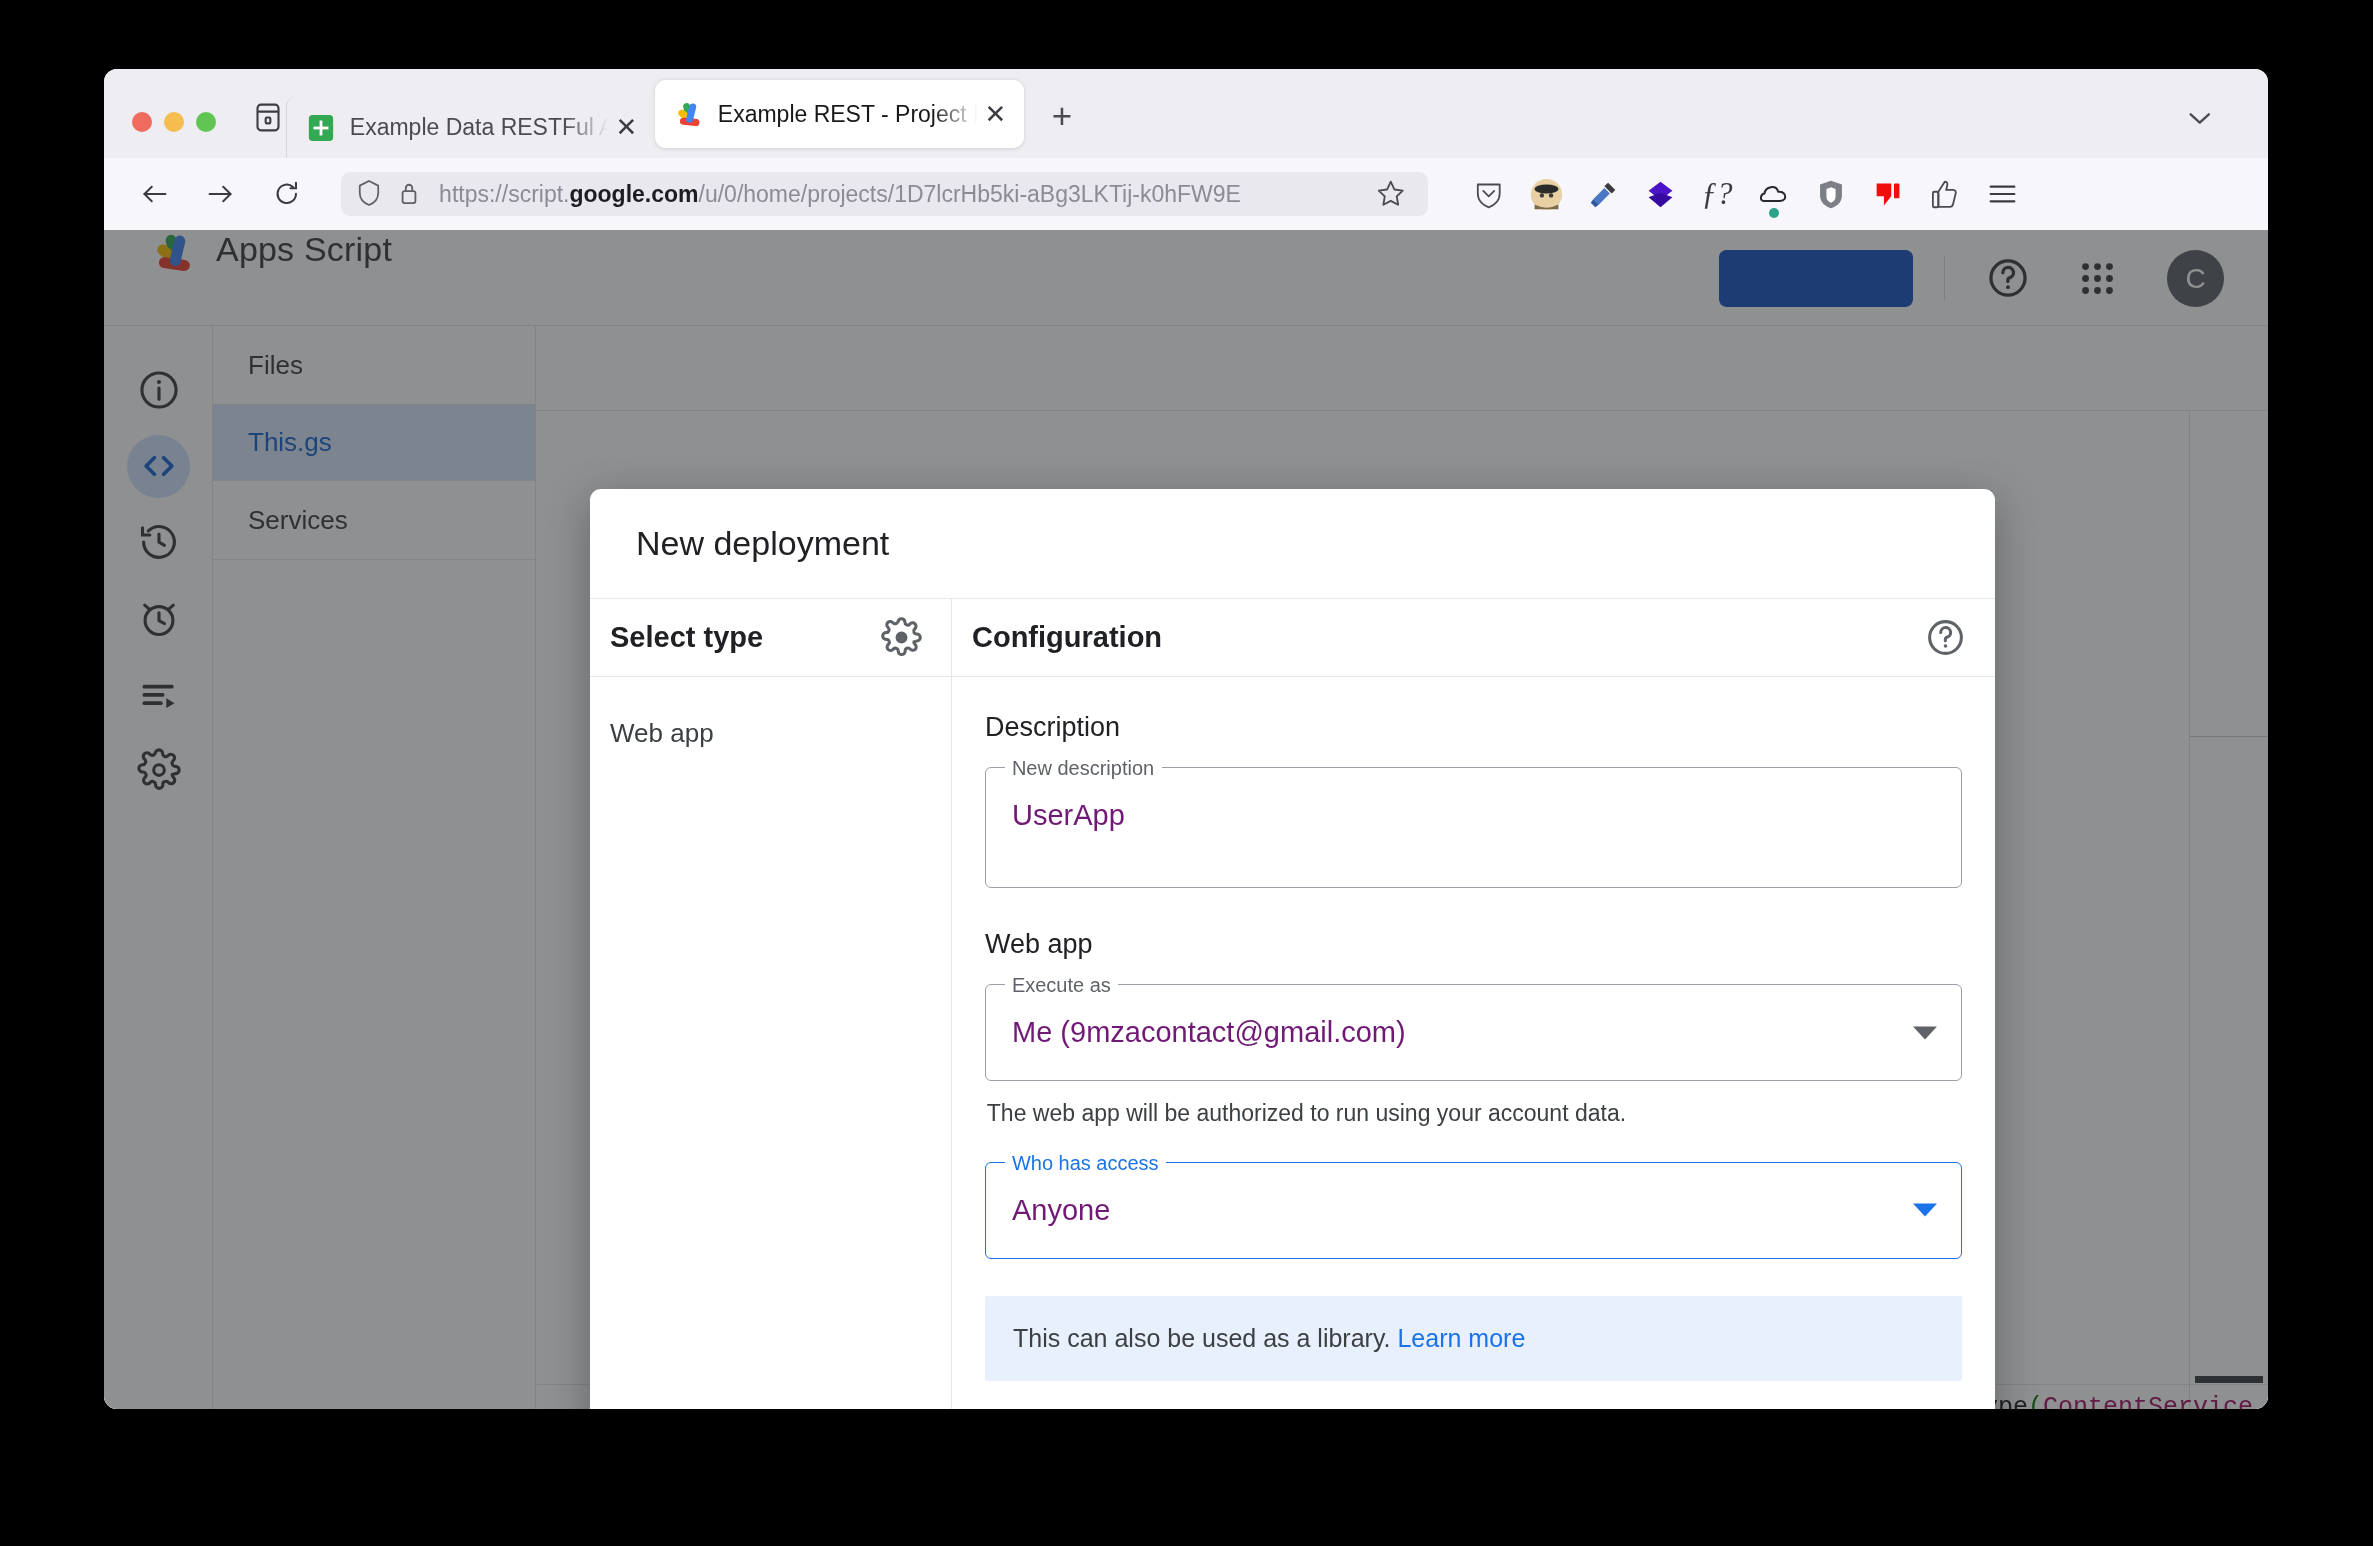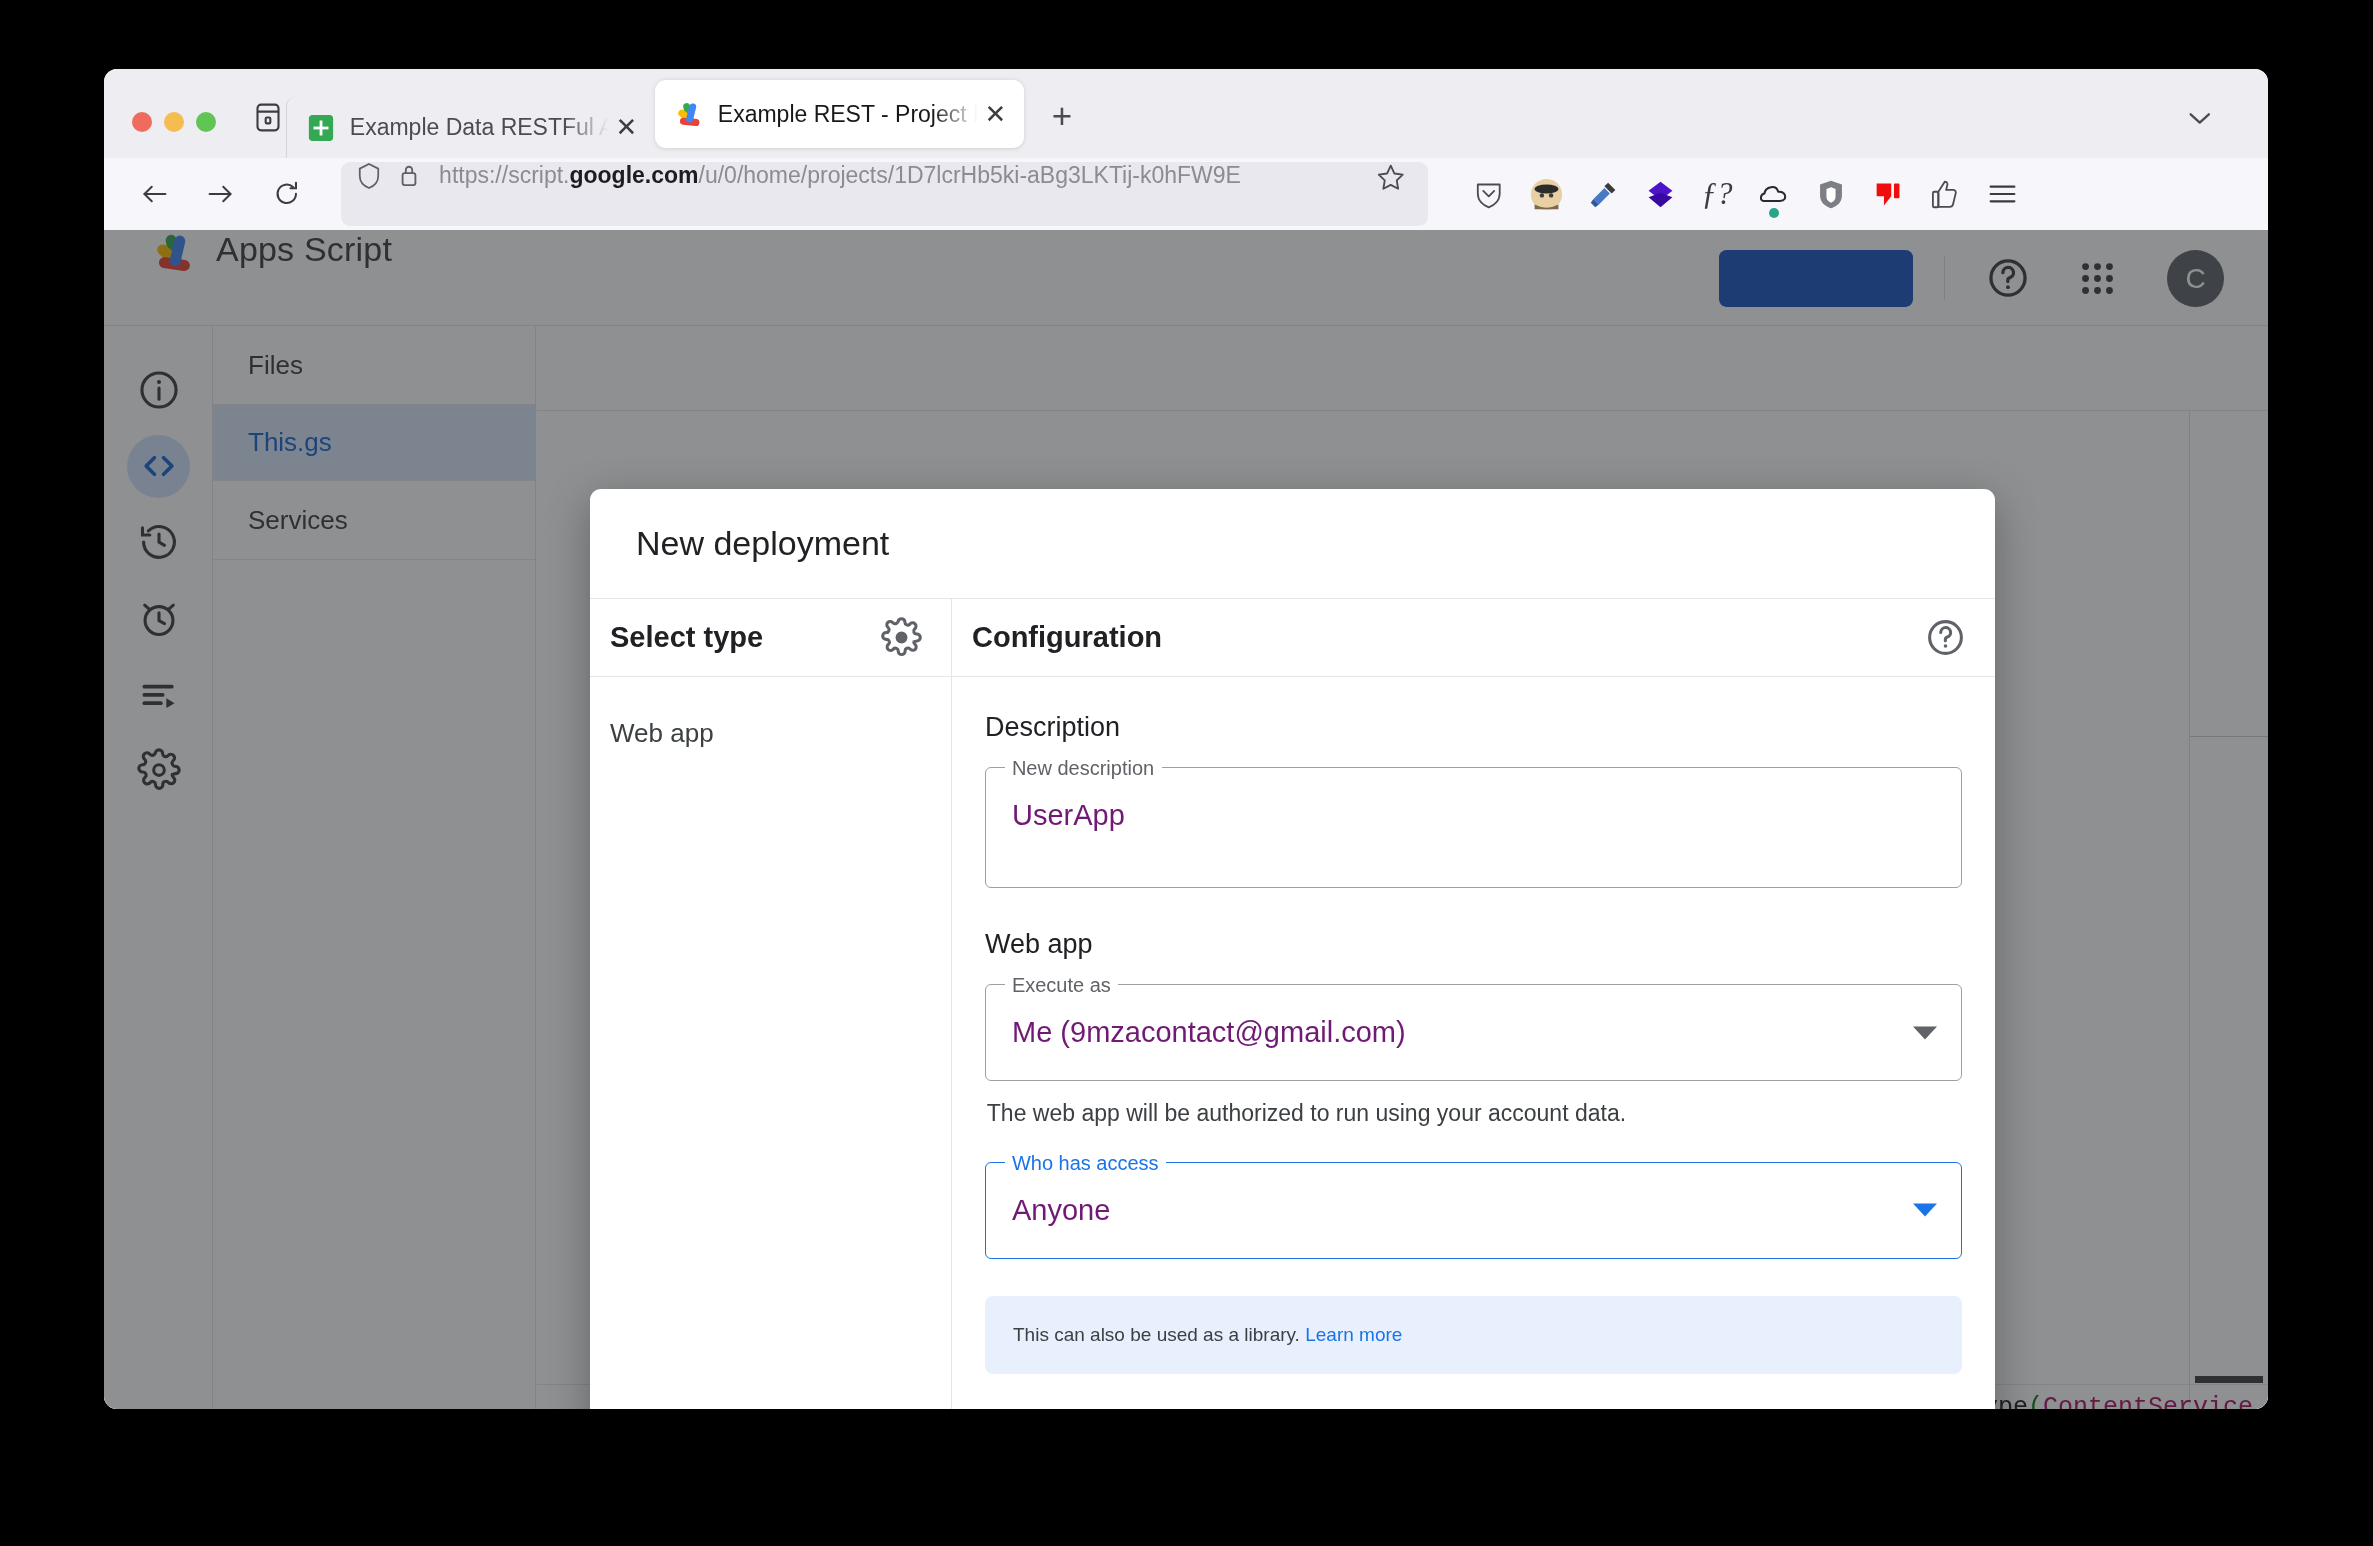--- a/index.html
+++ b/index.html
@@ -97,24 +97,24 @@
     display: flex; align-items: center;
     padding: 0 26px;
   }
   .nav-btn {
     width: 48px; height: 48px; margin-right: 18.5px;
     display: flex; align-items: center; justify-content: center;
     color: #3b3b42;
   }
   #url-bar {
     flex: 0 0 1087px;
-    height: 64px;
+    height: 44px;
     background: #e9e8ef;
     border-radius: 9.2px;
-    display: flex; 
+    display: flex; align-items: center;
     padding: 0 14.8px 0 16.6px;
     margin-left: 11px;
     position: relative;
   }
   #url-text {
     flex: 1 1 auto;
     font-size: 23px;
     color: #8b8b93;
     white-space: nowrap; overflow: hidden;
     margin-left: 13px;
@@ -318,23 +318,23 @@
   }
   .mdc-field.focused .mdc-select-arrow { border-top-color: #1a73e8; }
 
   .field-helper {
     font-size: 23px; color: #3c4043;
     margin: 18.5px 0 35px 1.8px;
   }
 
   #library-note {
     background: #e8f0fe;
-    border-radius: 8px;
+    border-radius: 2px;
     padding: 28px 28px;
-    font-size: 19px; color: #3c4043;
+    font-size: 25px; color: #3c4043;
   }
   #library-note a { color: #1a73e8; text-decoration: none; }
 </style>
 </head>
 <body>
 
 <div id="browser-window">
 
   <div id="tab-strip">
     <div id="traffic-lights">

